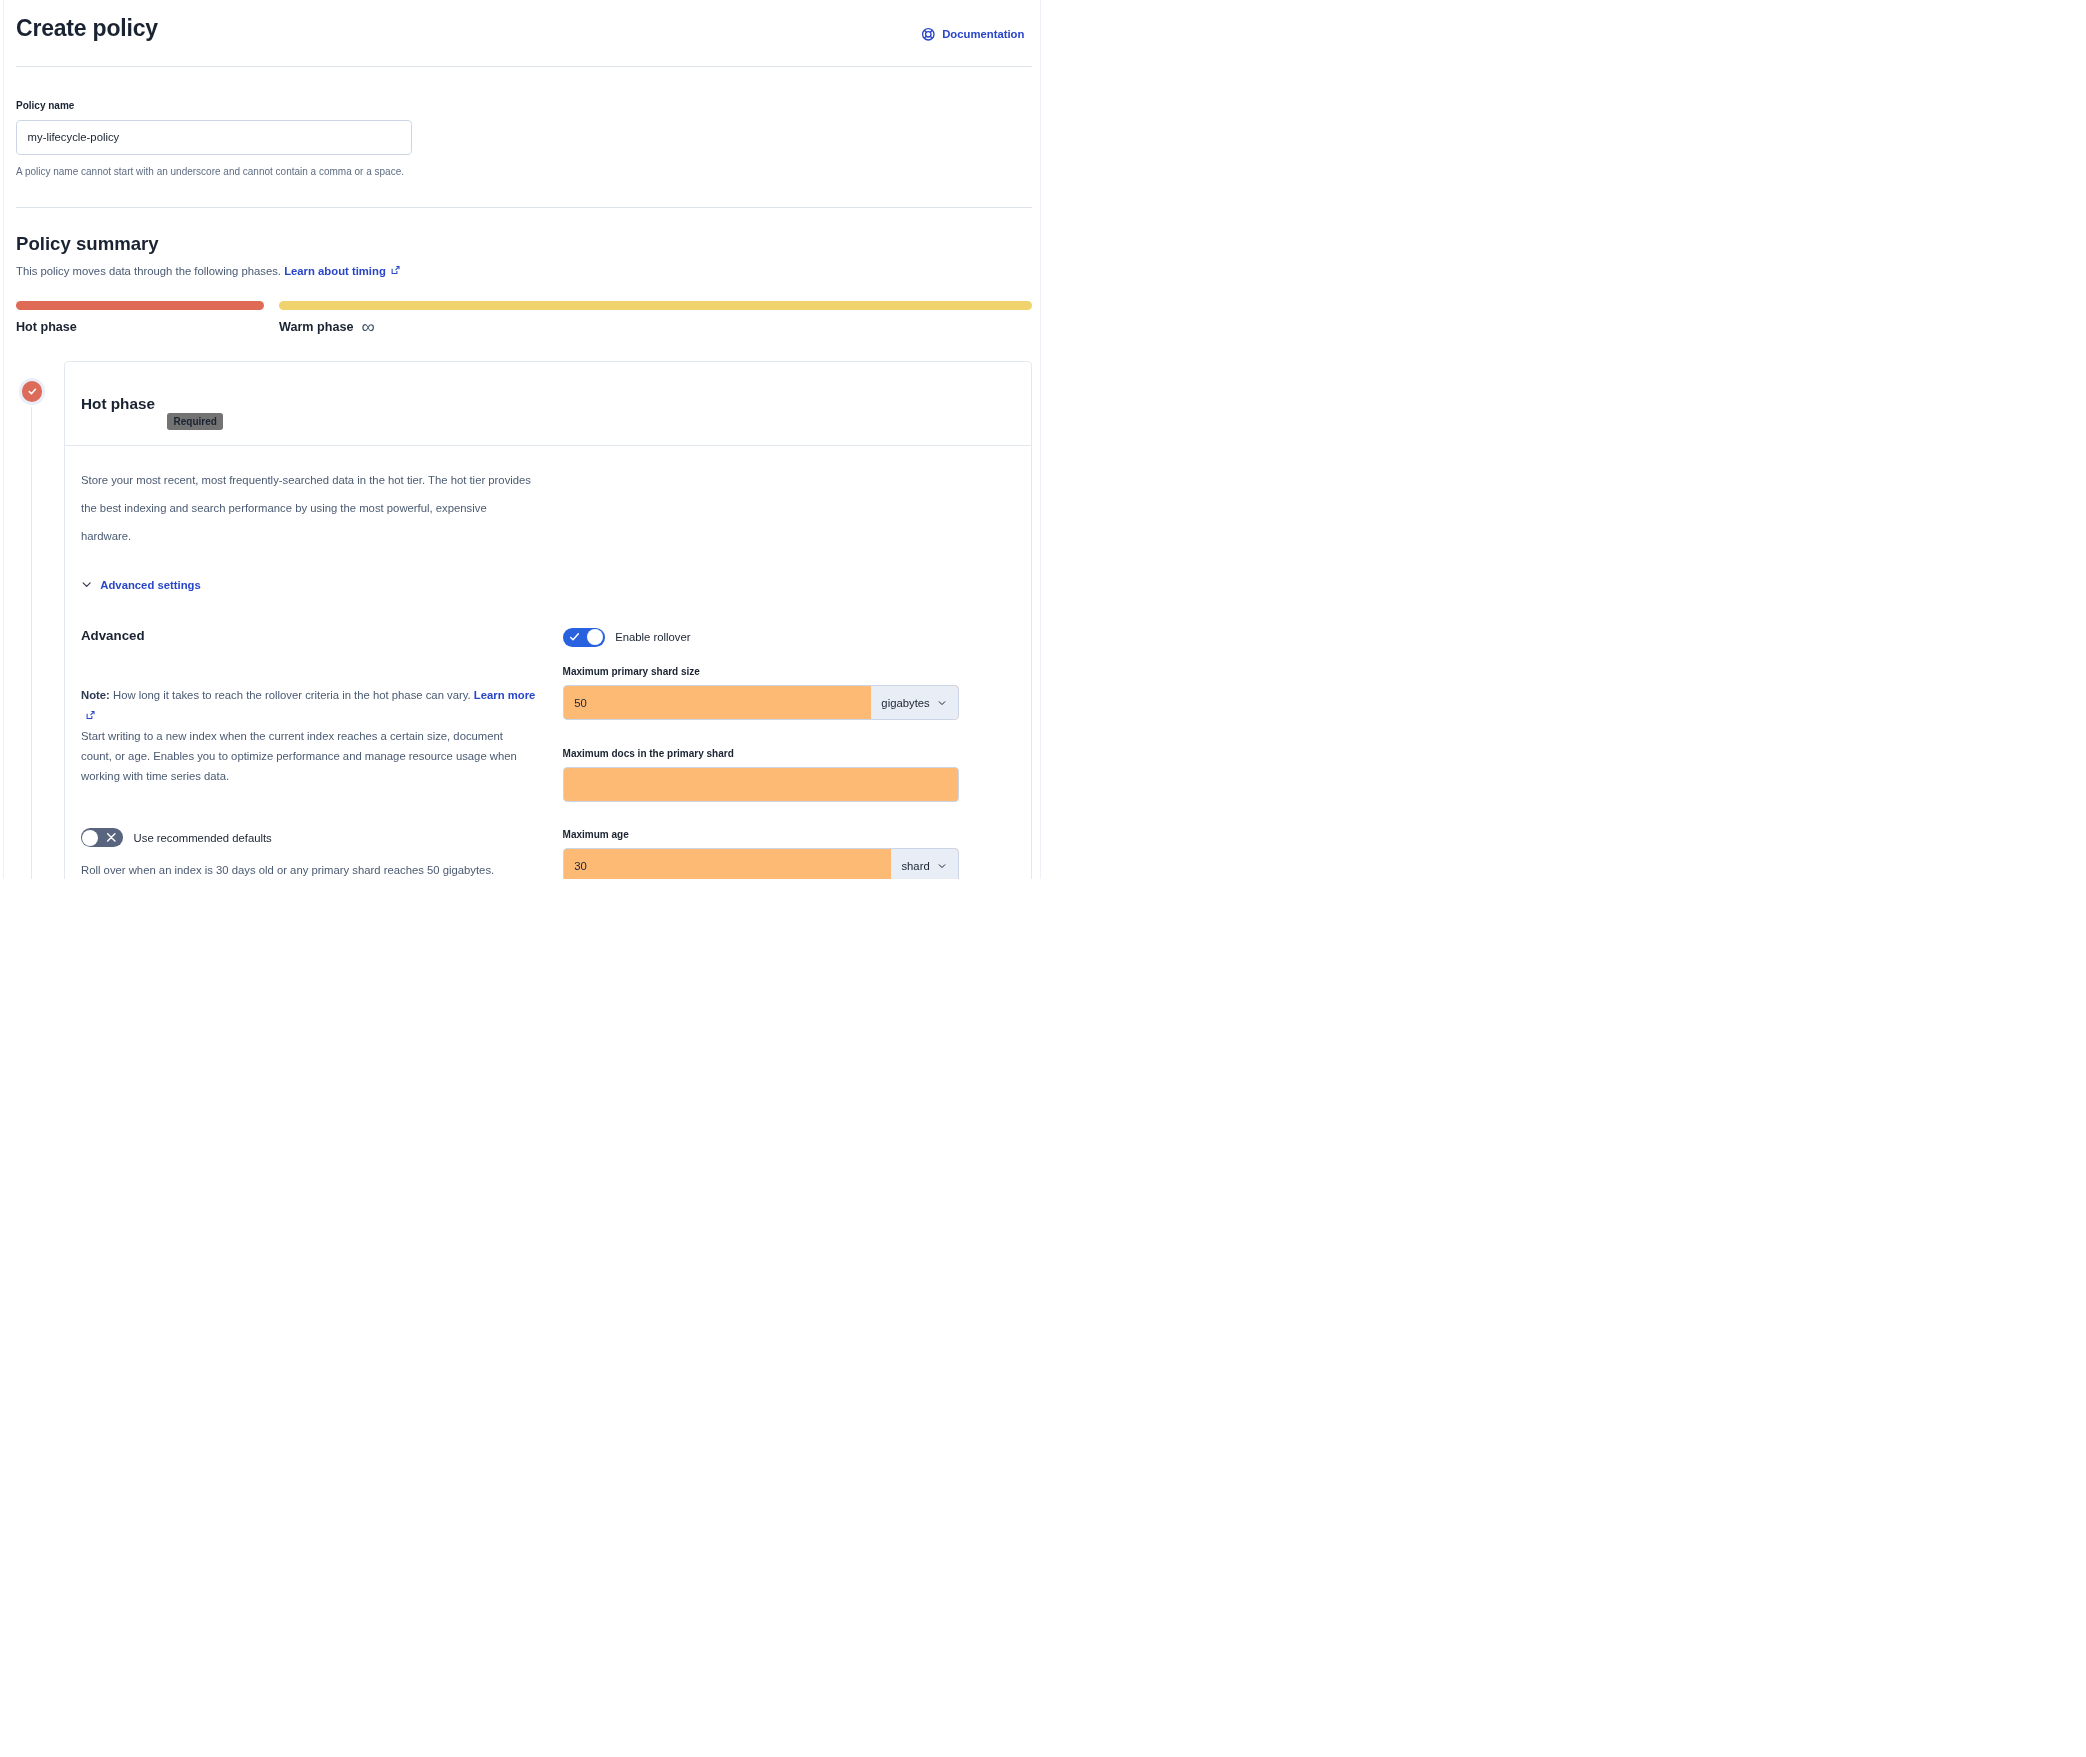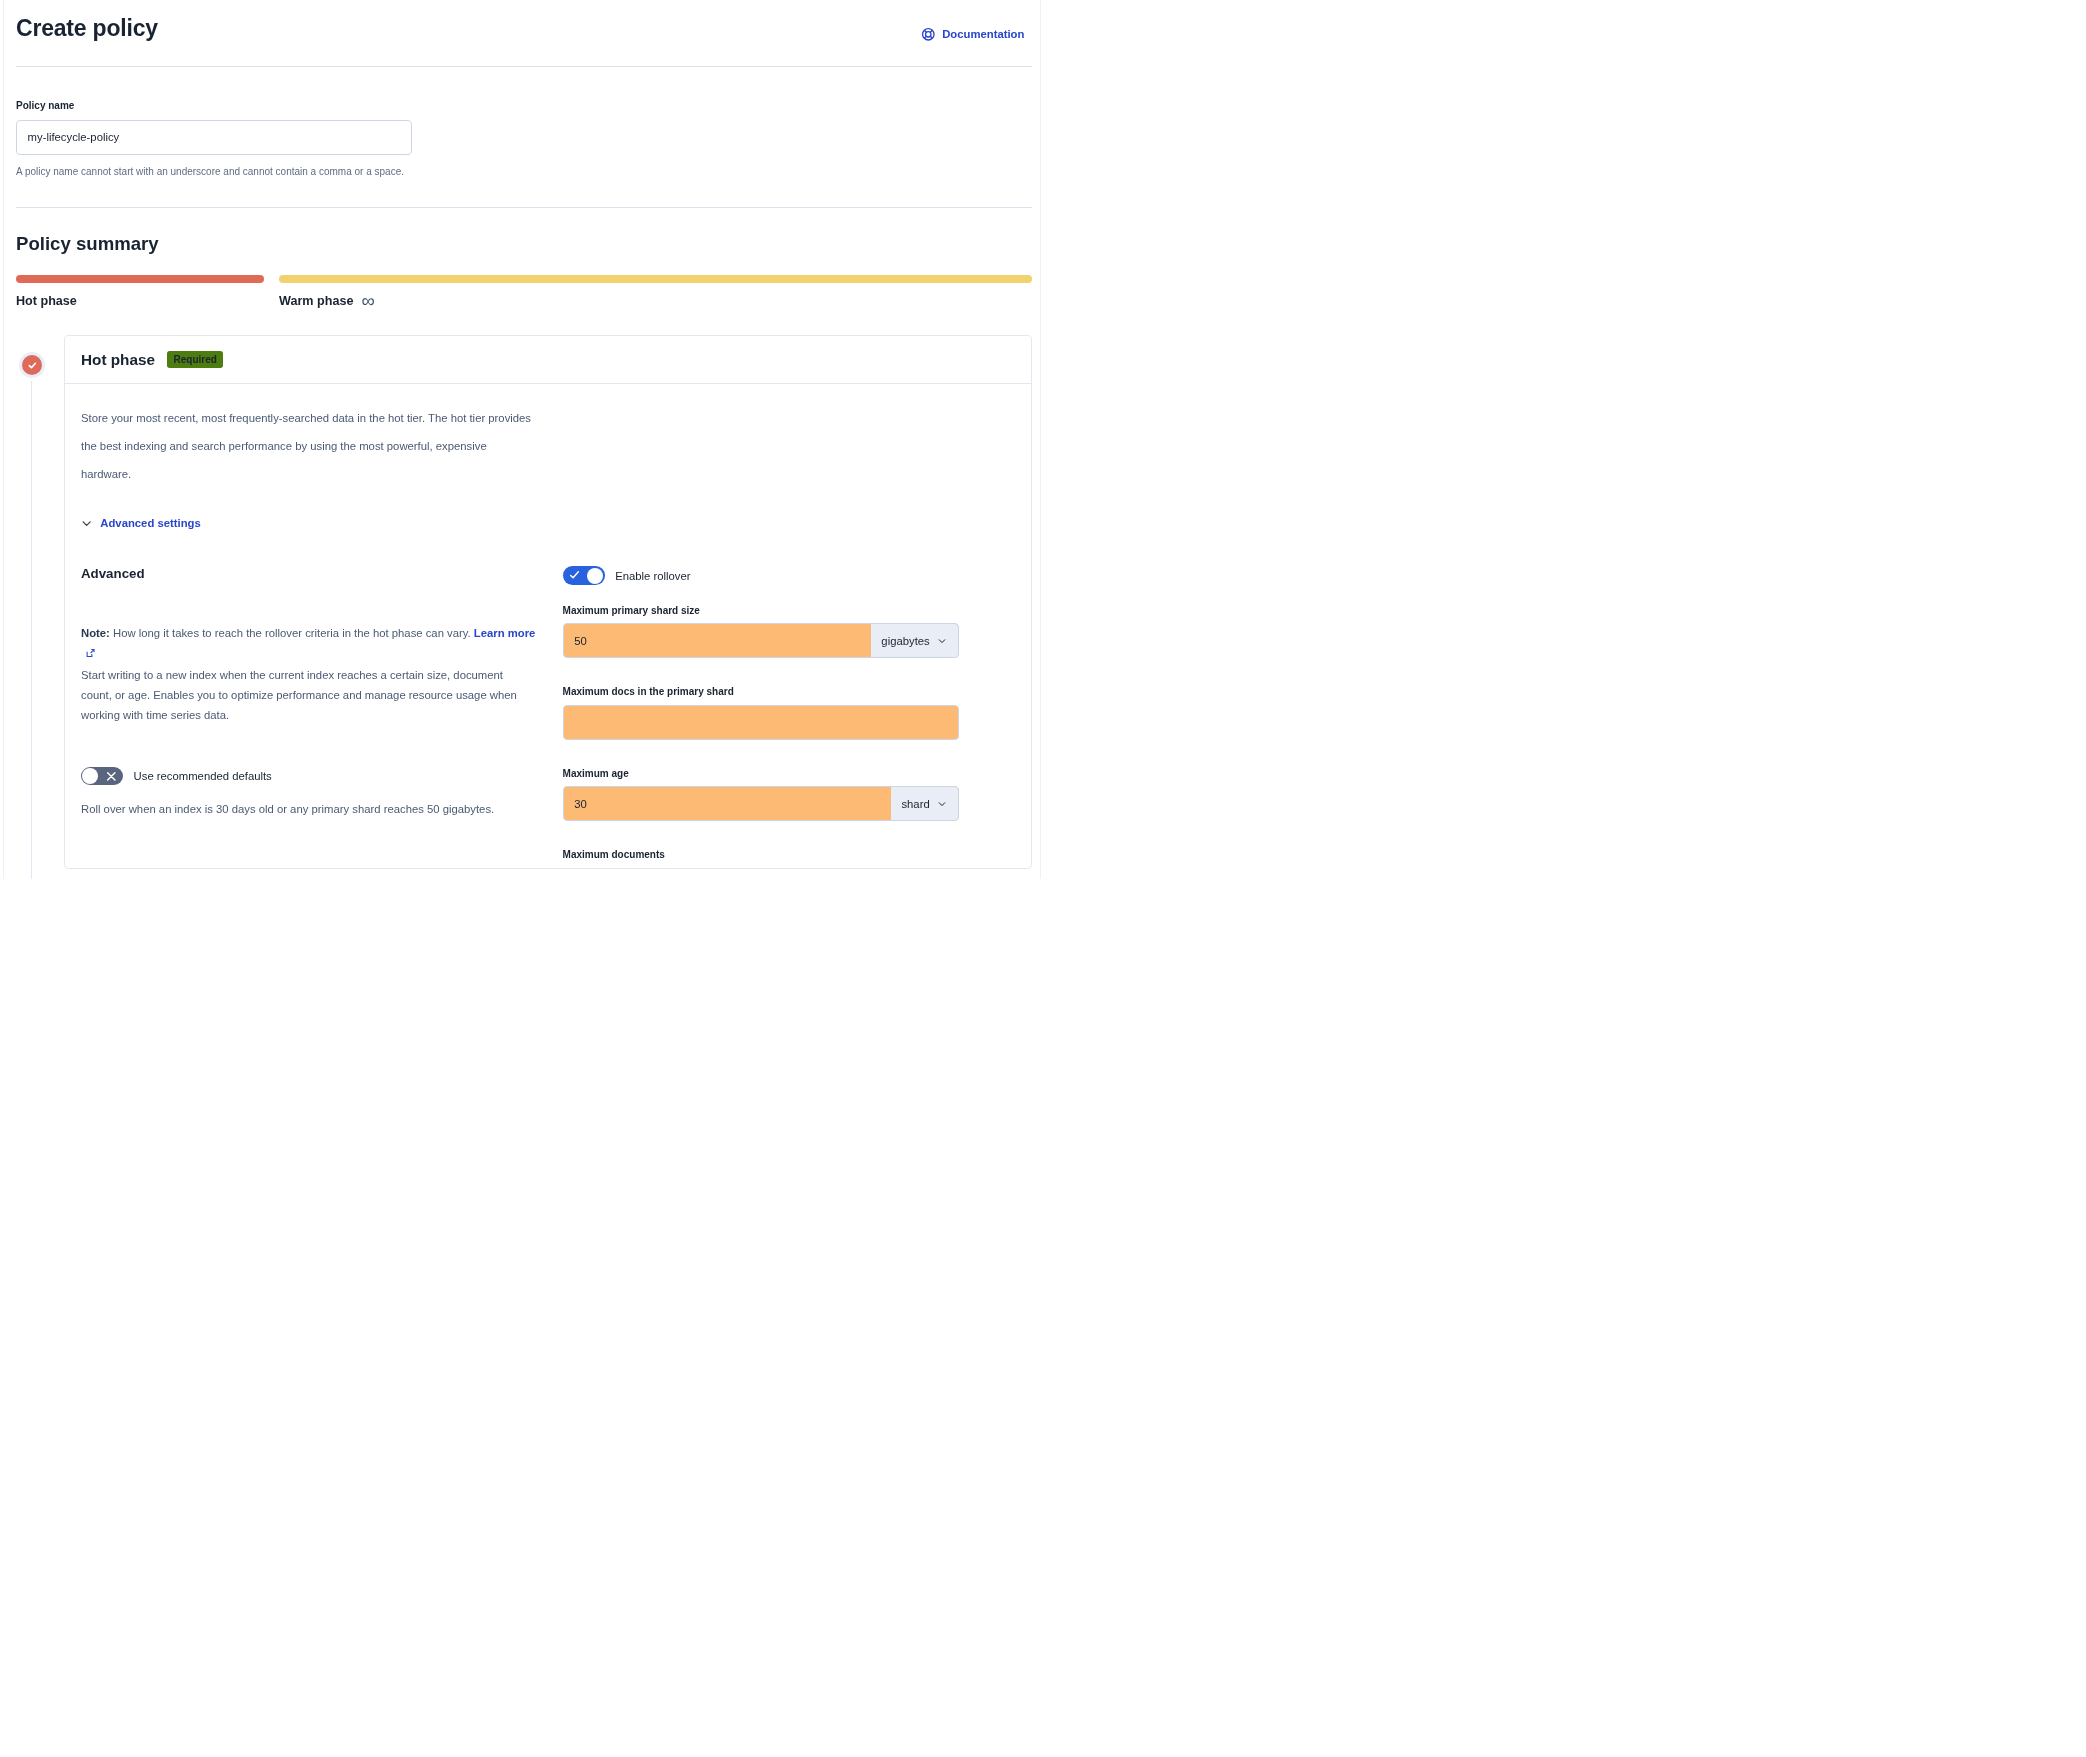--- a/index.html
+++ b/index.html
@@ -44,21 +44,21 @@
   
   .phase-wrap{position:relative;margin-top:26.6px;}
   .step-circle{position:absolute;left:18.6px;top:16.6px;width:26.6px;height:26.6px;border-radius:50%;
     background:#E9EEF8;display:flex;align-items:center;justify-content:center;}
   .step-inner{width:20.6px;height:20.6px;border-radius:50%;background:#DC6B59;display:flex;align-items:center;justify-content:center;}
   .step-line{position:absolute;left:31px;top:46px;width:1.3px;height:504px;background:#E2E8F2;}
 
   .panel{margin-left:64px;margin-right:10.6px;border:0.7px solid #E2E7F0;border-radius:4.6px;background:#fff;}
   .panel-head{display:flex;align-items:center;gap:12px;padding:14.6px 16px;border-bottom:0.7px solid #E2E7F0;}
   .panel-title{font-size:15.3px;font-weight:700;color:#1A2331;}
-  .badge{background:#4d7c0f;color:#1A2331;font-size:10px;font-weight:600;padding:2.7px 6.6px;border-radius:2.7px;line-height:12px;}
+  .badge{background:#737373;color:#1A2331;font-size:10px;font-weight:600;padding:2.7px 6.6px;border-radius:2.7px;line-height:12px;margin-top:36px;}
   .panel-body{padding:20px 16px 0 16px;}
   .phase-desc{width:459px;font-size:11.3px;line-height:28px;color:#4A5A72;}
   .advanced{margin-top:29px;display:flex;align-items:center;gap:8px;cursor:pointer;}
   .advanced .lbl{font-size:11.3px;font-weight:600;color:#2946CA;}
 
   .form-group{display:grid;grid-template-columns:455px 1fr;column-gap:26.6px;margin-top:37px;}
   .h3{font-size:13.3px;font-weight:700;margin:0 0 17px 0;color:#1A2331;line-height:16px;}
   .body-text{font-size:11.3px;line-height:20px;color:#4A5A72;}
   .note{margin-top:41px;}
   .note b{color:#2B3850;}
@@ -112,20 +112,28 @@
   <div class="pn">
     <div class="flabel">Policy name</div>
     <input class="text-input" type="text" value="my-lifecycle-policy" style="">
     <div class="help">A policy name cannot start with an underscore and cannot contain a comma or a space.</div>
   </div>
 
   <hr class="rule2">
 
   <div class="summary">
     <h2 class="h2">Policy summary</h2>
+    <div class="intro">
+      <span>This policy moves data through the following phases.</span>
+      <a class="link">Learn about timing</a><span class="ext"><svg width="10.6" height="10.6" viewBox="0 0 16 16" fill="none">
+            <path d="M3.2 5.6v7.2h7.2V9.2" stroke="#2946CA" stroke-width="1.6"></path>
+            <path d="M8.4 7.6L13.4 2.6" stroke="#2946CA" stroke-width="1.6"></path>
+            <path d="M9.6 2.4h4v4" stroke="#2946CA" stroke-width="1.6"></path>
+          </svg></span>
+    </div>
   </div>
 
   <div class="bars">
     <div class="bar bar-hot"></div>
     <div class="bar bar-warm"></div>
   </div>
   <div class="bar-labels">
     <div class="bl1">
       <span class="phase-label">Hot phase</span>
     </div>

